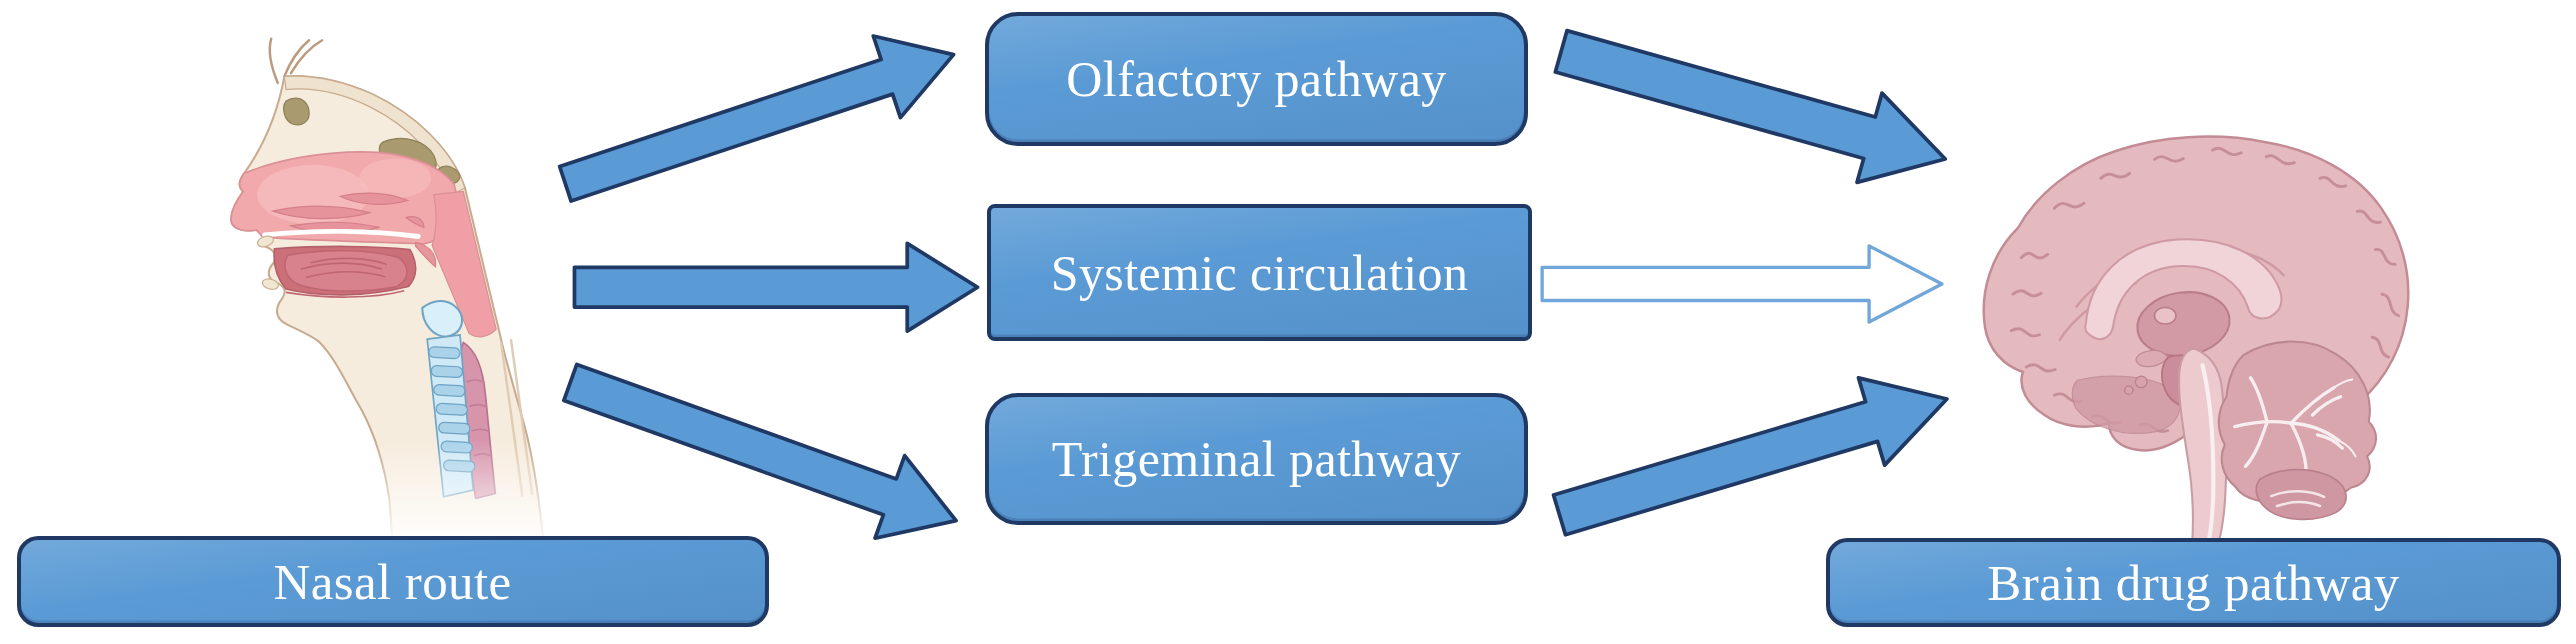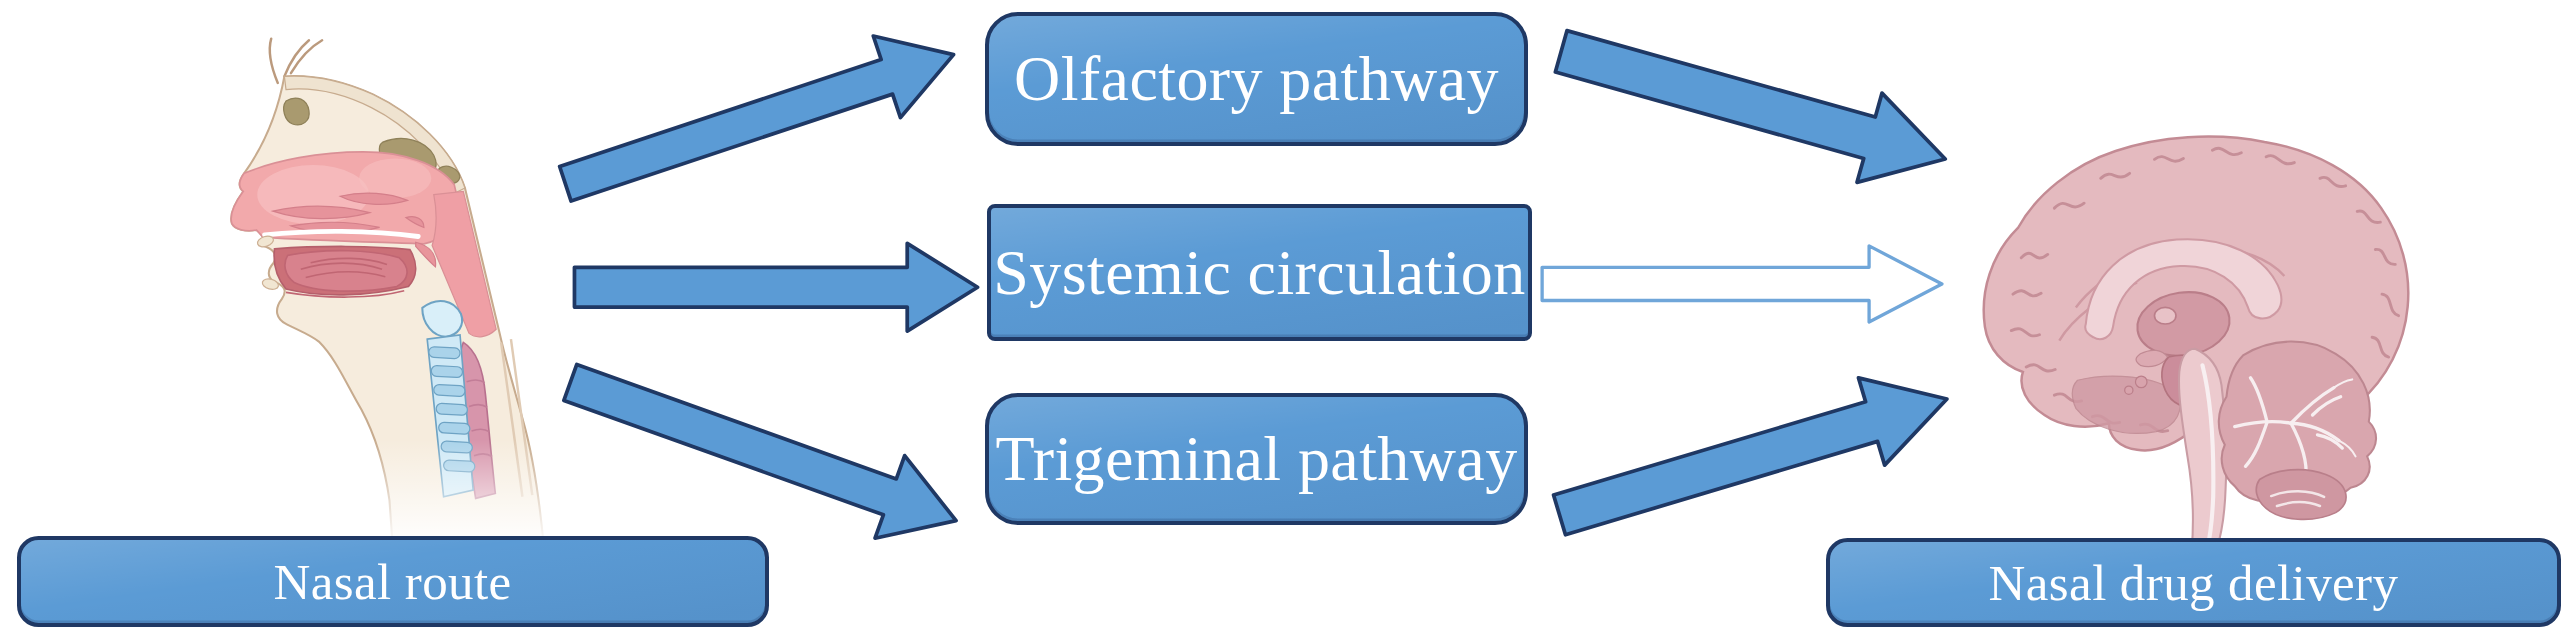--- a/index.html
+++ b/index.html
@@ -16,21 +16,21 @@
     box-sizing:border-box;
     background:var(--box-fill,#5b9bd5);
     background-image:linear-gradient(172deg,rgba(255,255,255,.14),rgba(255,255,255,0) 38%,rgba(10,30,70,.07) 92%);
     border:4.1px solid var(--box-border,#1f3864);
     color:var(--label-text,#ffffff);
     display:flex;align-items:center;justify-content:center;
     text-align:center;
     letter-spacing:0.4px;
     box-shadow:inset 0 -2.5px 0 rgba(16,36,78,.18);
   }
-  .node-mid{border-radius:33px;font-size:64px;}
+  .node-mid{border-radius:33px;font-size:50px;}
   .node-bottom{border-radius:21.5px;font-size:51px;}
   #olfactory-box{left:985px;top:12.4px;width:543px;height:134px;}
   #systemic-box{left:987px;top:204px;width:545px;height:137px;border-radius:8px;}
   #trigeminal-box{left:985px;top:393px;width:543px;height:132px;}
   #nasal-box{left:16.6px;top:536px;width:752px;height:91px;}
   #brain-box{left:1826px;top:538px;width:735px;height:89px;}
   svg{display:block;}
   .solid-arrow{fill:var(--arrow-fill,#5b9bd5);stroke:var(--arrow-border,#1f3864);stroke-width:4.5;stroke-linejoin:round;}
   .hollow-arrow{fill:var(--hollow-arrow-fill,#ffffff);stroke:var(--hollow-arrow-stroke,#70a6d9);stroke-width:4;stroke-linejoin:round;}
 </style>
@@ -217,17 +217,17 @@
   <div class="node-box node-mid" id="systemic-box">
     <span>Systemic circulation</span>
   </div>
   <div class="node-box node-bottom" id="nasal-box">
     <span>Nasal route</span>
   </div>
   <div class="node-box node-mid" id="trigeminal-box">
     <span>Trigeminal pathway</span>
   </div>
   <div class="node-box node-bottom" id="brain-box">
-    <span>Nasal drug delivery</span>
+    <span>Brain drug pathway</span>
   </div>
 
 </div>
 
 
 </body></html>

